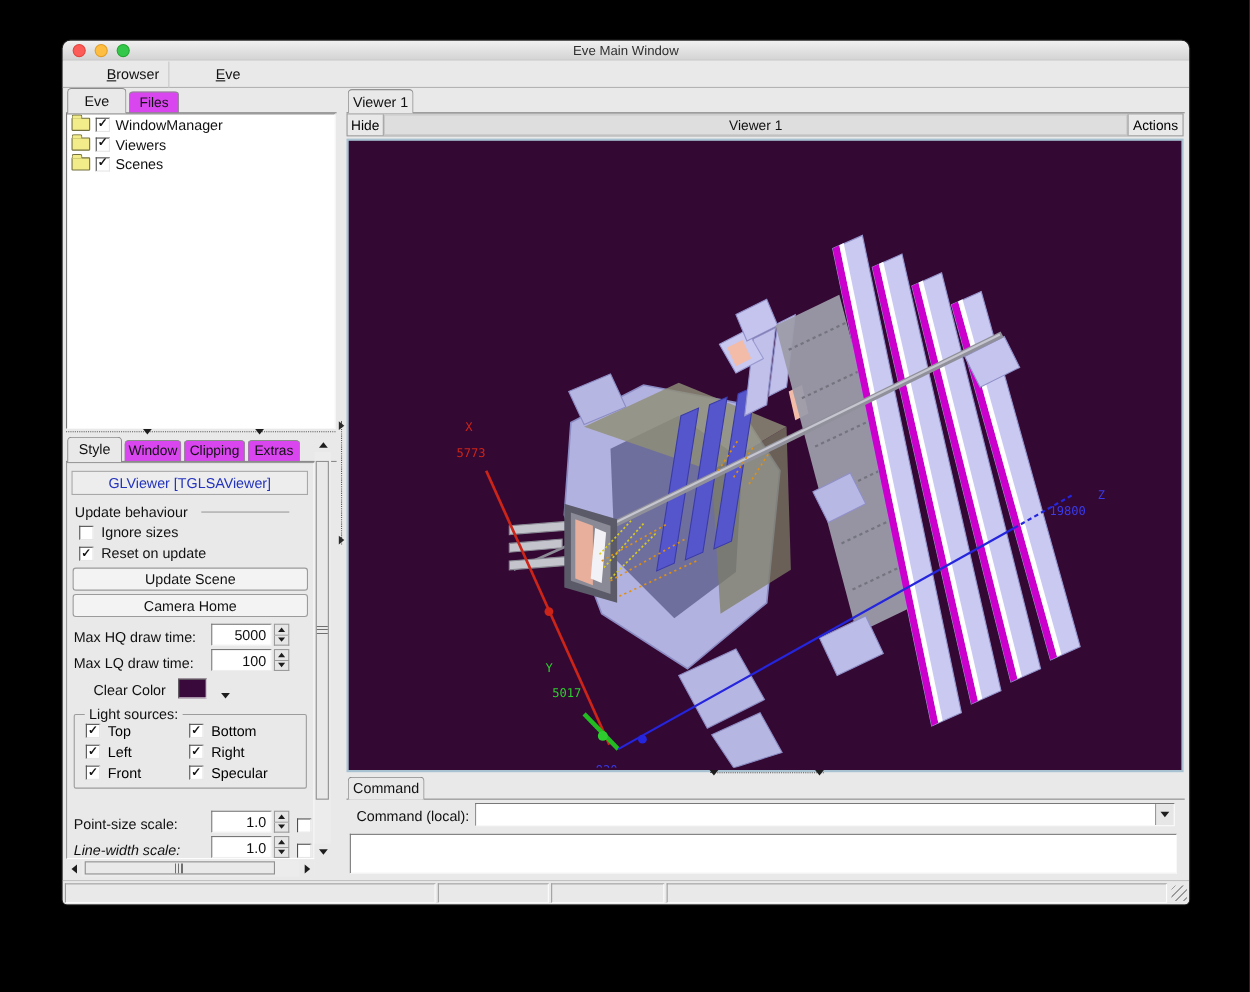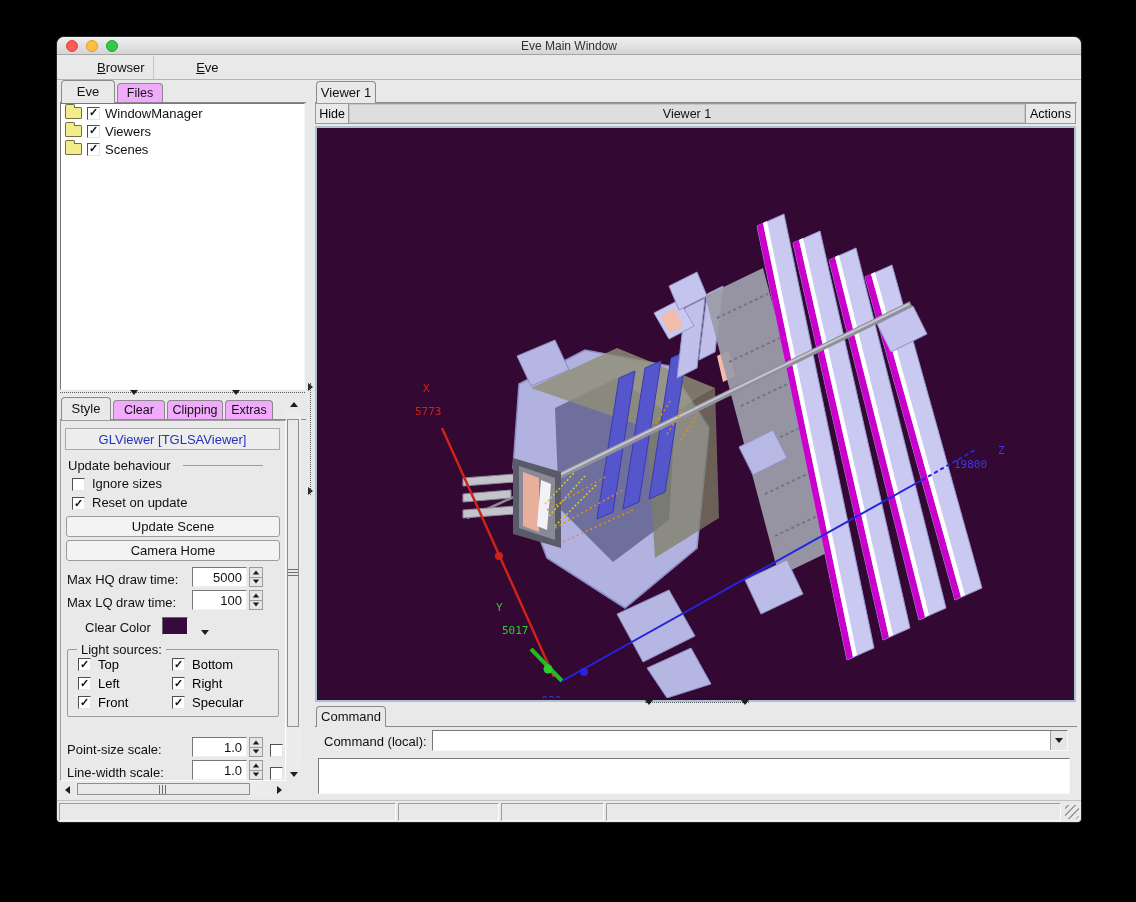--- a/index.html
+++ b/index.html
@@ -22,21 +22,21 @@
   .menu-item { display:inline-block; font-size:13px; color:#101010; margin-top:4px; padding:0 7px;margin-left:33px; }
   .menu-item::first-letter { text-decoration:underline; }
   .menubar-sep { position:absolute; left:96px; top:0; width:1px; height:24px; background:#c6c6c6; }
 
   
   .sunken { border:1px solid; border-color:#787878 #f8f8f8 #f8f8f8 #787878; }
   .btn { background:#f3f3f3; border:1px solid #9b9b9b; border-radius:3px; font-size:13px; color:#111;
          display:flex; align-items:center; justify-content:center; }
   .tabline { position:absolute; height:1px; background:#8a8a8a; }
   .tab { position:absolute; border:1px solid #8a8a8a; border-bottom:none; border-radius:4px 4px 0 0;
-         font-size:13px; color:#111; text-align:center; background:#f0abfc; }
+         font-size:13px; color:#111; text-align:center; background:#d946ef; }
   .tab.active { background:#e9e9e9; z-index:3; }
   .cb { width:13px; height:13px; background:#fff; border:1px solid; border-color:#4f4f4f #e6e6e6 #e6e6e6 #4f4f4f;
         display:inline-flex; align-items:center; justify-content:center; flex:none; }
   .cbmark { font-size:11px; font-weight:bold; color:#111; line-height:1; margin-top:-1px; }
   .folder { position:relative; width:17px; height:12px; background:#f2ec8a; border:1px solid #73713f; border-radius:1px; flex:none; }
   .folder::before { content:""; position:absolute; left:-1px; top:-4px; width:8px; height:3px; background:#f2ec8a;
                     border:1px solid #73713f; border-bottom:none; border-radius:2px 2px 0 0; }
   .tri-up   { width:0; height:0; border-left:4px solid transparent; border-right:4px solid transparent; border-bottom:5px solid #1d1d1d; }
   .tri-down { width:0; height:0; border-left:4px solid transparent; border-right:4px solid transparent; border-top:5px solid #1d1d1d; }
   .tri-left { width:0; height:0; border-top:4px solid transparent; border-bottom:4px solid transparent; border-right:5px solid #1d1d1d; }
@@ -167,21 +167,21 @@
     </div>
   </div>
 
   <div class="hsplit" style="left:3px; top:352px; width:245px; height:8px;">
     <div class="dotline-h"></div>
     <span class="chev tri-down" style="left:70px; top:1px;"></span>
     <span class="chev tri-down" style="left:172px; top:1px;"></span>
   </div>
 
   <div class="tab tab-style active">Style</div>
-  <div class="tab tab-guides">Clear</div>
+  <div class="tab tab-guides">Window</div>
   <div class="tab tab-clipping">Clipping</div>
   <div class="tab tab-extras">Extras</div>
   <div class="tabline ed-tabline"></div>
 
   <div class="editor">
     <div class="glviewer-link">GLViewer [TGLSAViewer]</div>
 
     <span class="ed-lbl" style="left:7px; top:37px;">Update behaviour</span>
     <div class="sepline" style="left:122px; top:44px; width:80px;"></div>
 
@@ -287,21 +287,21 @@
           <span class="sb">
               <i class="tri-down"></i>
             </span>
         </span>
       </span>
       <span class="cb">
           <span class="cbmark"></span>
         </span>
     </div>
     <div class="ed-row" style="left:6px; top:339px;">
-      <span style="width:118px;">Line-width scale:</span>
+      <span style="width:118px;font-style:italic;">Line-width scale:</span>
       <span class="spin">
         <span class="spinval">1.0</span>
         <span class="spinbtns">
           <span class="sb">
               <i class="tri-up"></i>
             </span>
           <span class="sb">
               <i class="tri-down"></i>
             </span>
         </span>

